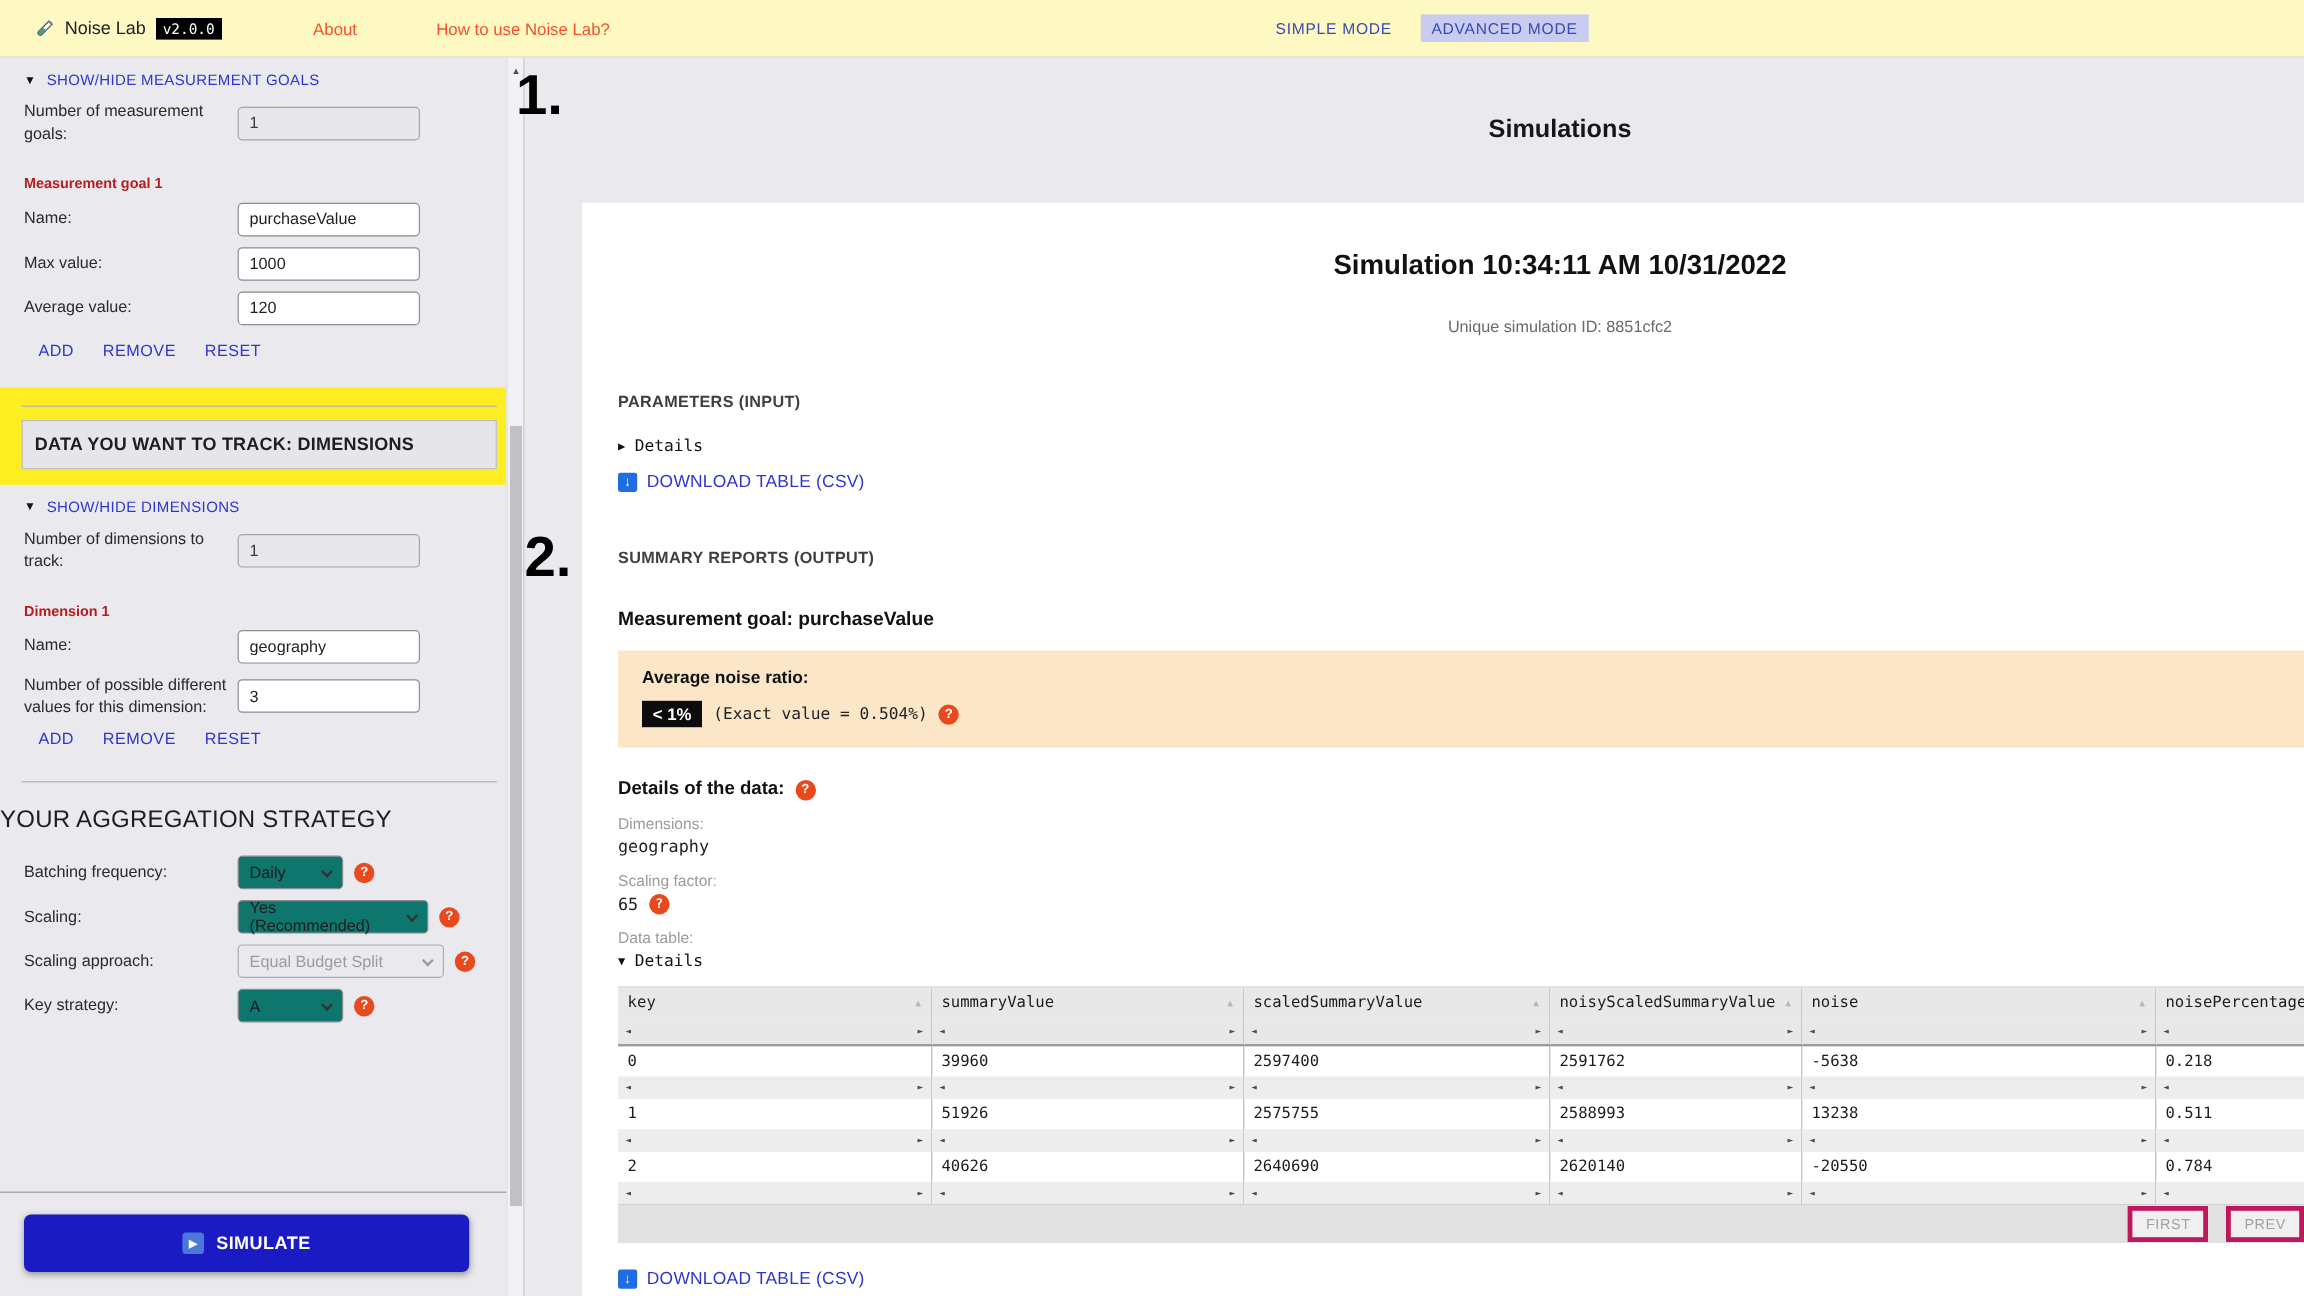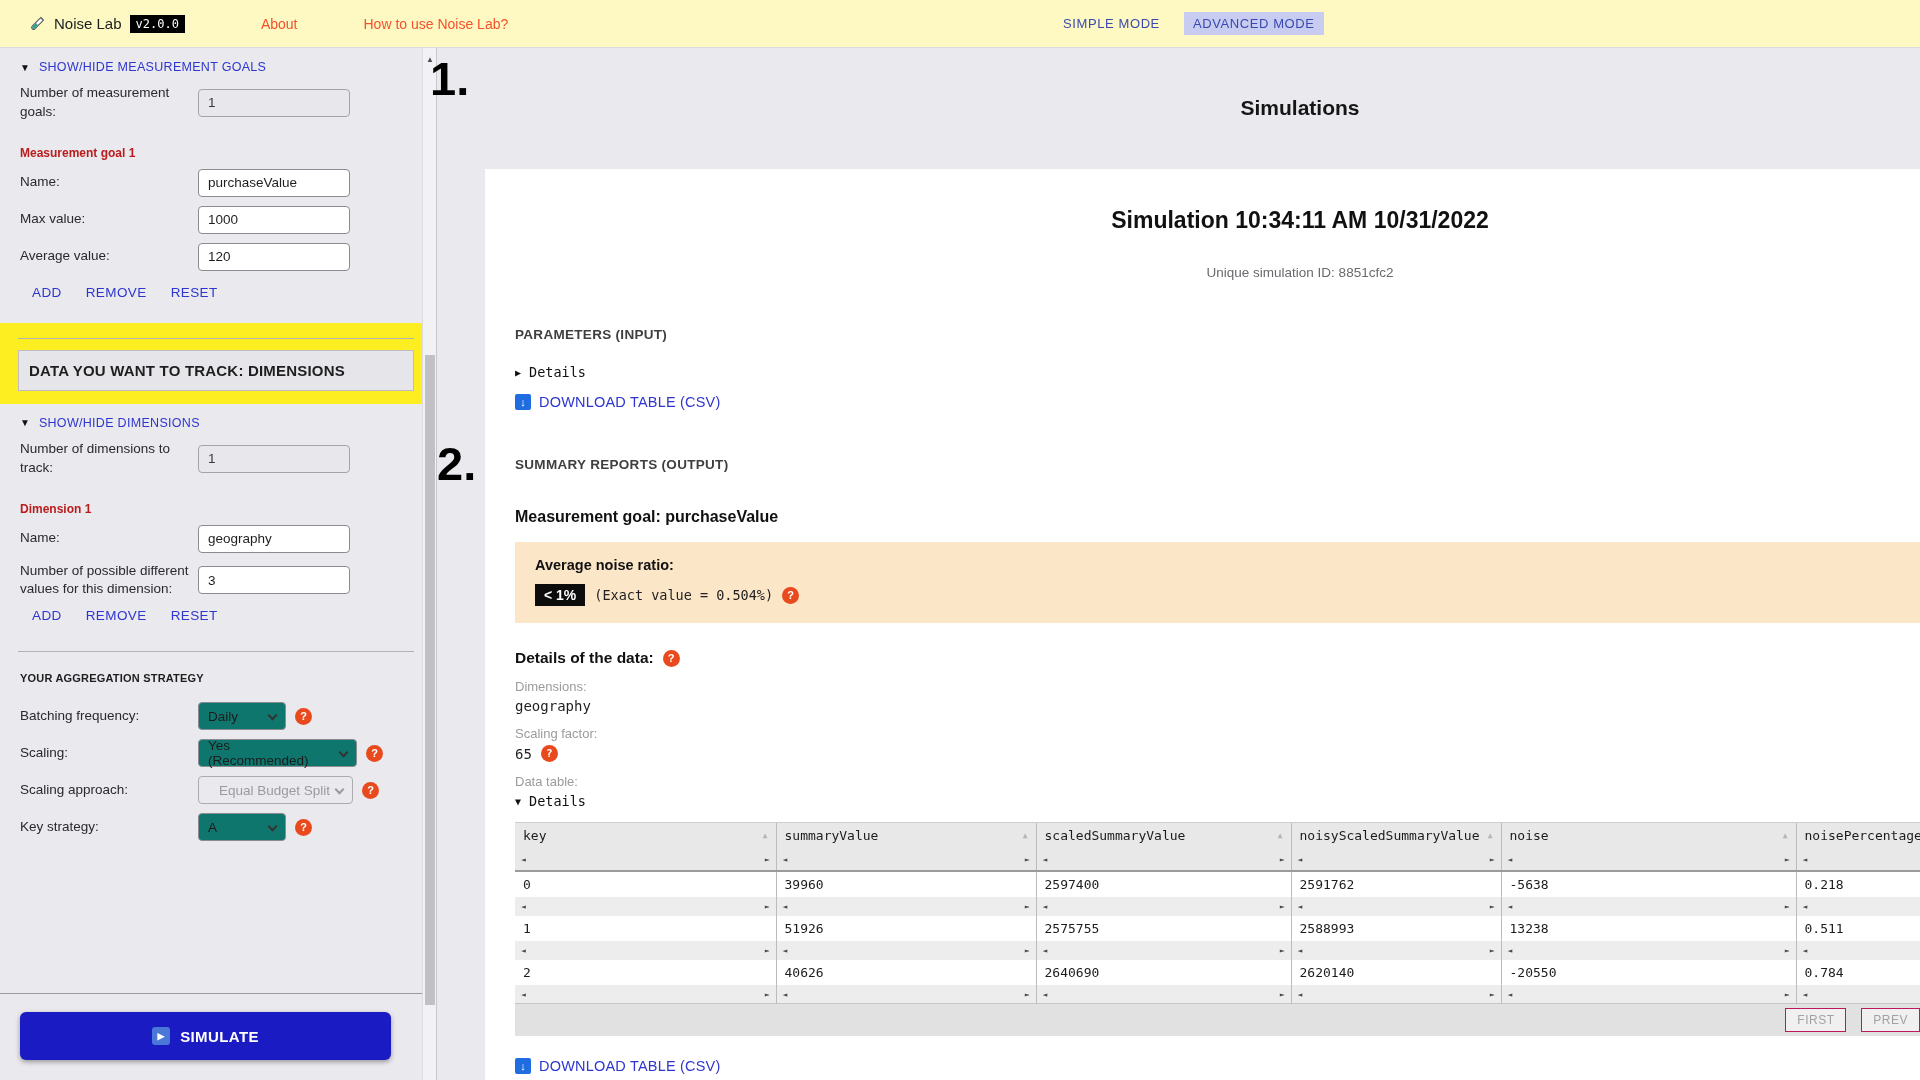--- a/index.html
+++ b/index.html
@@ -38,28 +38,28 @@
   .toggle-label { color:#2f36cf; font-size:12.5px; letter-spacing:.3px; }
   .frow { display:flex; align-items:center; padding-left:20px; margin:9px 0; }
   .frow .lab { width:178px; font-size:13.5px; color:#2a2a2c; line-height:1.4; padding-right:8px; }
   .tinput { width:152px; height:28px; border:1px solid #8b8b92; border-radius:4px; background:#fff;
             font-size:13.5px; color:#1f1f1f; padding:0 9px; font-family:"Liberation Sans",sans-serif; }
   .tinput:disabled { background:#e7e7ec; border-color:#a4a4ab; color:#3a3a3a; }
   .goal-title { font-size:12px; font-weight:bold; color:#b91c1c; padding-left:20px; margin:24px 0 6px; }
   .links-row { display:flex; gap:12px; padding-left:20px; margin:14px 0 10px; }
   .blue-link { color:#2f36cf; font-size:13.5px; letter-spacing:.4px; cursor:pointer;margin-left:12px; }
   .sb-hr { height:1px; background:#b2b2b8; margin:28px 8px 0 18px; }
-  .agg-title { font-size:11px; font-weight:bold; color:#1e1e1f; letter-spacing:.2px; padding-left:20px; margin:20px 0 18px; }
+  .agg-title { font-size:20px; font-weight:normal; color:#1e1e1f; letter-spacing:.2px; margin:20px 0 18px; }
   .selbox { height:28px; border:1px solid #8b8b92; border-radius:4px; background:#0f766e; position:relative;
             display:flex; align-items:center; padding:0 22px 0 9px; font-size:13.5px; color:#1c1c1c; cursor:pointer; }
   .selbox .chev { position:absolute; right:9px; top:9px; width:7px; height:7px;
                   border-right:2px solid #333; border-bottom:2px solid #333; transform:rotate(45deg); }
   .selbox.disabled { background:#e9e9ee; color:#9a9aa0; border-color:#ababb1; cursor:default; }
   .selbox.disabled .chev { border-color:#9a9aa0; }
-  .w-sm { width:88px; } .w-lg { width:159px; } .w-md { width:155px;justify-content:flex-end; }
+  .w-sm { width:88px; } .w-lg { width:159px; } .w-md { width:172px; }
   .help { width:17px; height:17px; border-radius:50%; background:#e84a1e; color:#fff; font-size:11px;
           font-weight:bold; display:inline-flex; align-items:center; justify-content:center;
           margin-left:9px; flex:none; cursor:pointer; }
   .sb-footer { position:absolute; left:0; right:0; bottom:0; height:87px; border-top:1px solid #9a9aa0; background:#e9e9ee; }
   .simulate-btn { position:absolute; left:20px; top:18px; width:371px; height:48px; background:#1b1bc3;
                   border:none; border-radius:6px; color:#fff; font-size:15px; font-weight:bold; letter-spacing:.4px;
                   display:flex; align-items:center; justify-content:center; gap:10px; cursor:pointer;
                   box-shadow:0 2px 5px rgba(0,0,0,.35); font-family:"Liberation Sans",sans-serif; }
   .play-ic { width:18px; height:18px; background:#4b77d9; border-radius:3px; display:inline-flex;
              align-items:center; justify-content:center; color:#fff; font-size:9px; }
@@ -101,21 +101,21 @@
            border-top:1px solid #cfcfcf; cursor:pointer; position:relative; }
   .sort-ic { position:absolute; right:8px; top:8px; color:#b5b5b5; font-size:8px; }
   .dt td.strip { background:#e8e8e8; height:22px; position:relative; cursor:pointer; }
   .dt tr.hstrip td { border-bottom:2px solid #9b9b9b; }
   .dt tr.rstrip td.strip { background:#ededed; height:19px; }
   .sa { position:absolute; top:50%; transform:translateY(-50%); font-size:8px; color:#4a4a4a; }
   .sa.l { left:6px; } .sa.r { right:6px; }
   .dt td.data { background:#fff; padding:5px 8px; height:25px; }
   .dt td.foot { background:#e1e1e1; height:32px; border-top:1px solid #c6c6c6; border-left:none;
                 text-align:right; padding:0 85px 0 0; }
-  .pg-btn { display:inline-block; background:#f0f0f0; border:1px solid #be185d; color:#a2a2a2;
+  .pg-btn { display:inline-block; background:#f0f0f0; border:4px solid #be185d; color:#a2a2a2;
             font-family:"Liberation Sans",sans-serif; font-size:12px; letter-spacing:.5px;
             padding:4px 11px; margin-left:7px; cursor:pointer; }
 </style>
 </head>
 <body>
 
 <div class="topbar">
   <div class="brand">
     <span style="display:inline-flex">
       <svg width="18" height="18" viewBox="0 0 24 24">

